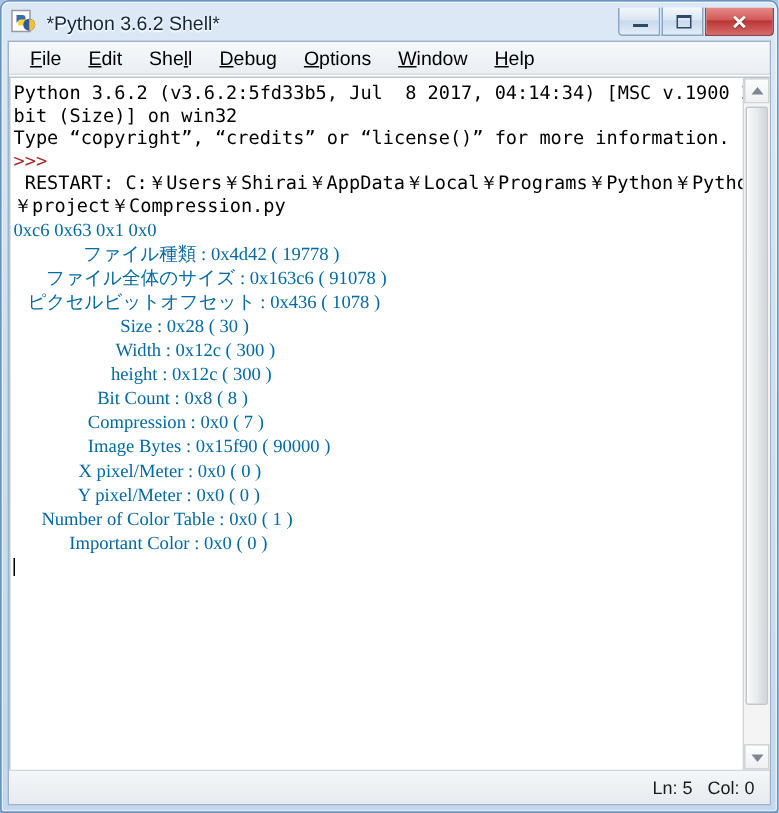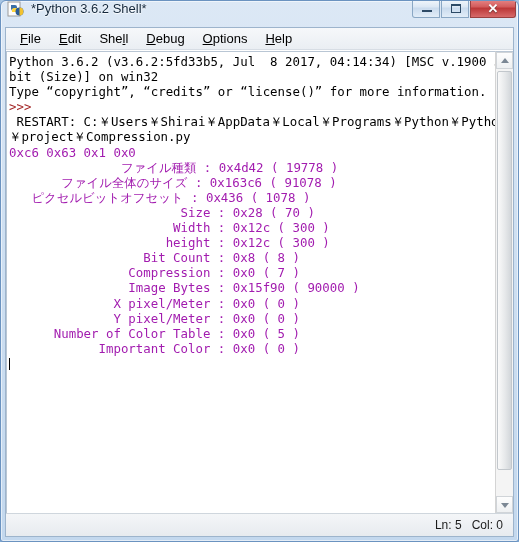--- a/index.html
+++ b/index.html
@@ -17,21 +17,21 @@
     border:1px solid #6b93c0;
     border-radius:6px 6px 3px 3px;
     background:linear-gradient(180deg,#dce8f5 0%,#cfe0f2 40%,#c3d8ee 100%);
     box-shadow:inset 0 0 0 1px rgba(255,255,255,.55);
     overflow:hidden;
   }
 
   
   .titlebar{
     position:relative;height:28px;
-    display:flex;align-items:flex-start;
+    display:flex;align-items:center;
     padding:0 2px 0 6px;
   }
   .win-icon{width:18px;height:18px;position:relative;flex:0 0 auto;margin-right:6px;}
   .title-text{
     font-size:13px;color:#14283c;
     text-shadow:0 1px 1px rgba(255,255,255,.9),0 0 3px rgba(255,255,255,.8);
     white-space:nowrap;flex:1 1 auto;
   }
   .caption-buttons{display:flex;align-items:flex-start;gap:0;margin-top:-2px;}
   .cap-btn{
@@ -85,21 +85,21 @@
     background:#fff;
     padding:2px 0 0 2px;
     border-left:1px solid #b9c6d4;
     border-top:1px solid #b9c6d4;
   }
   .code{
     font-family:"DejaVu Sans Mono","Liberation Mono",monospace;
     font-size:12.4px;line-height:15.1px;
     white-space:pre;color:#000;letter-spacing:0px;
   }
-  .code .blue{color:#a21caf;}
+  .code .blue{color:#0369a1;font-family:Liberation Serif, serif;}
   .code .prompt{color:#a52a2a;}
   .caret{
     display:inline-block;width:1px;height:12px;background:#000;
     vertical-align:-2px;
   }
 
   
   .vscroll{
     width:17px;flex:0 0 auto;
     background:#f0f0f0;
@@ -165,44 +165,45 @@
   </div>
 
   <div class="client">
 
     <div class="menubar">
       <span class="menu-item"><u>F</u>ile</span>
       <span class="menu-item"><u>E</u>dit</span>
       <span class="menu-item">She<u>l</u>l</span>
       <span class="menu-item"><u>D</u>ebug</span>
       <span class="menu-item"><u>O</u>ptions</span>
+      <span class="menu-item"><u>W</u>indow</span>
       <span class="menu-item"><u>H</u>elp</span>
     </div>
 
     <div class="body-wrap">
       <div class="textarea">
         <div class="code" id="shell-output"><span>Python 3.6.2 (v3.6.2:5fd33b5, Jul  8 2017, 04:14:34) [MSC v.1900 32</span>
 <span>bit (Size)] on win32</span>
 <span>Type “copyright”, “credits” or “license()” for more information.</span>
 <span class="prompt">&gt;&gt;&gt;</span>
 <span> RESTART: C:￥Users￥Shirai￥AppData￥Local￥Programs￥Python￥Python36-32</span>
 <span>￥project￥Compression.py</span>
 <span class="blue">0xc6 0x63 0x1 0x0</span>
 <span class="blue">               ファイル種類 : 0x4d42 ( 19778 )</span>
 <span class="blue">       ファイル全体のサイズ : 0x163c6 ( 91078 )</span>
 <span class="blue">   ピクセルビットオフセット : 0x436 ( 1078 )</span>
-<span class="blue">                       Size : 0x28 ( 70 )</span>
+<span class="blue">                       Size : 0x28 ( 30 )</span>
 <span class="blue">                      Width : 0x12c ( 300 )</span>
 <span class="blue">                     height : 0x12c ( 300 )</span>
 <span class="blue">                  Bit Count : 0x8 ( 8 )</span>
 <span class="blue">                Compression : 0x0 ( 7 )</span>
 <span class="blue">                Image Bytes : 0x15f90 ( 90000 )</span>
 <span class="blue">              X pixel/Meter : 0x0 ( 0 )</span>
 <span class="blue">              Y pixel/Meter : 0x0 ( 0 )</span>
-<span class="blue">      Number of Color Table : 0x0 ( 5 )</span>
+<span class="blue">      Number of Color Table : 0x0 ( 1 )</span>
 <span class="blue">            Important Color : 0x0 ( 0 )</span>
 <span class="caret"></span></div>
       </div>
 
       <div class="vscroll">
         <div class="sb-btn">
           <span class="arrow-up"></span>
         </div>
         <div class="sb-track">
           <div class="sb-thumb"></div>

